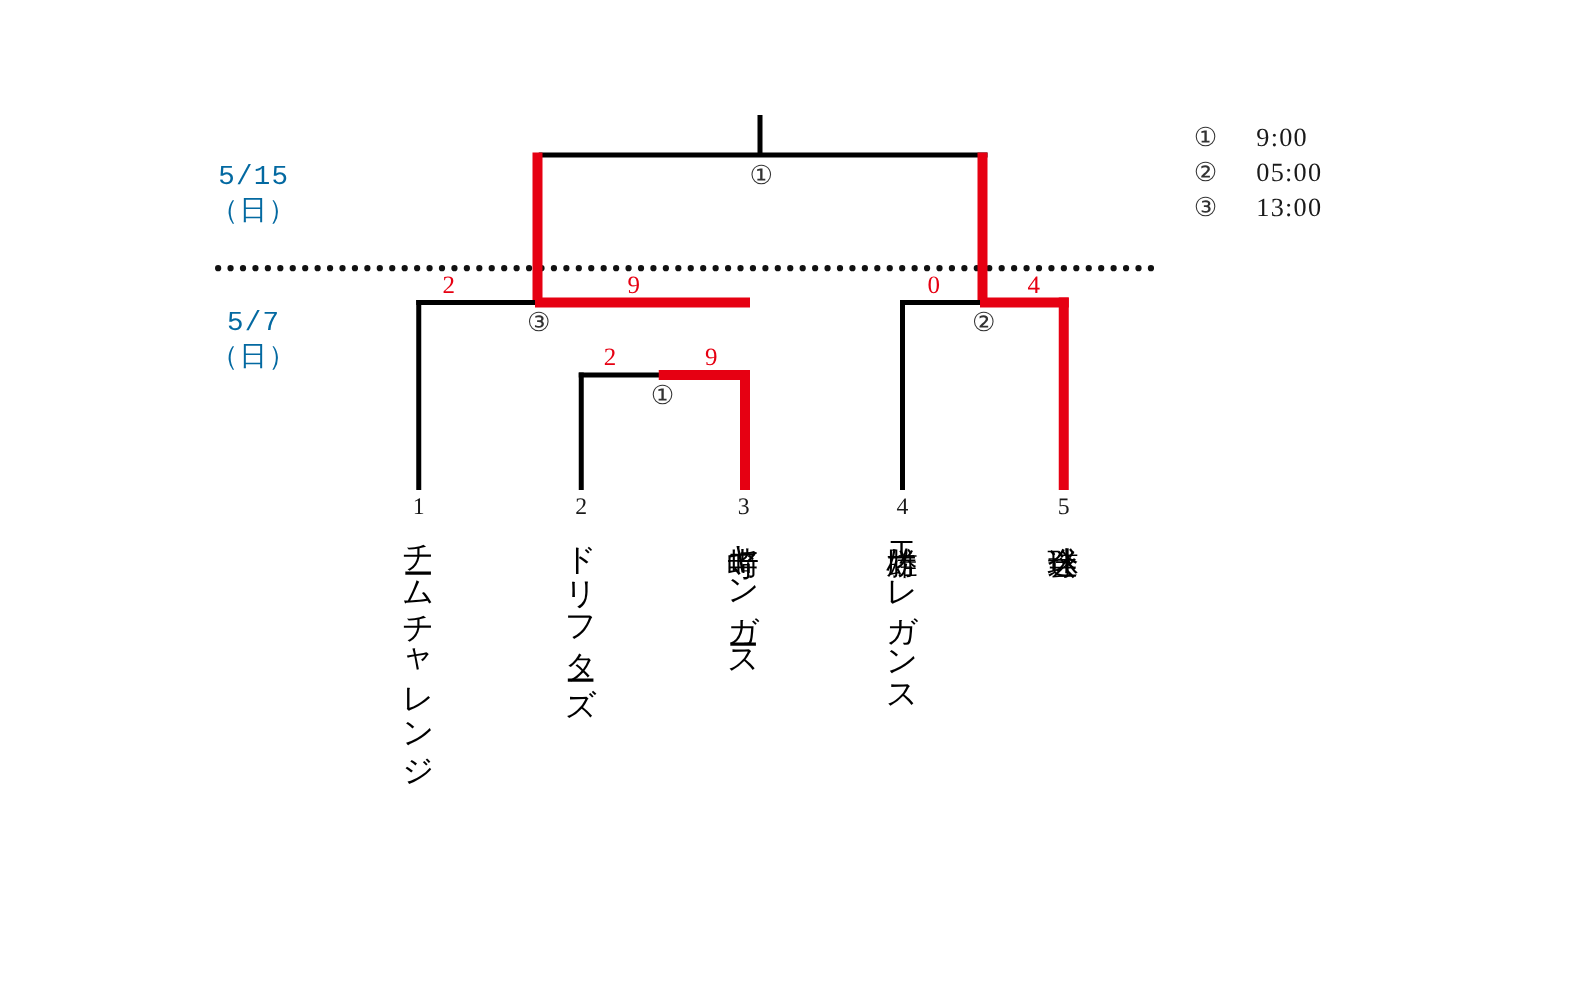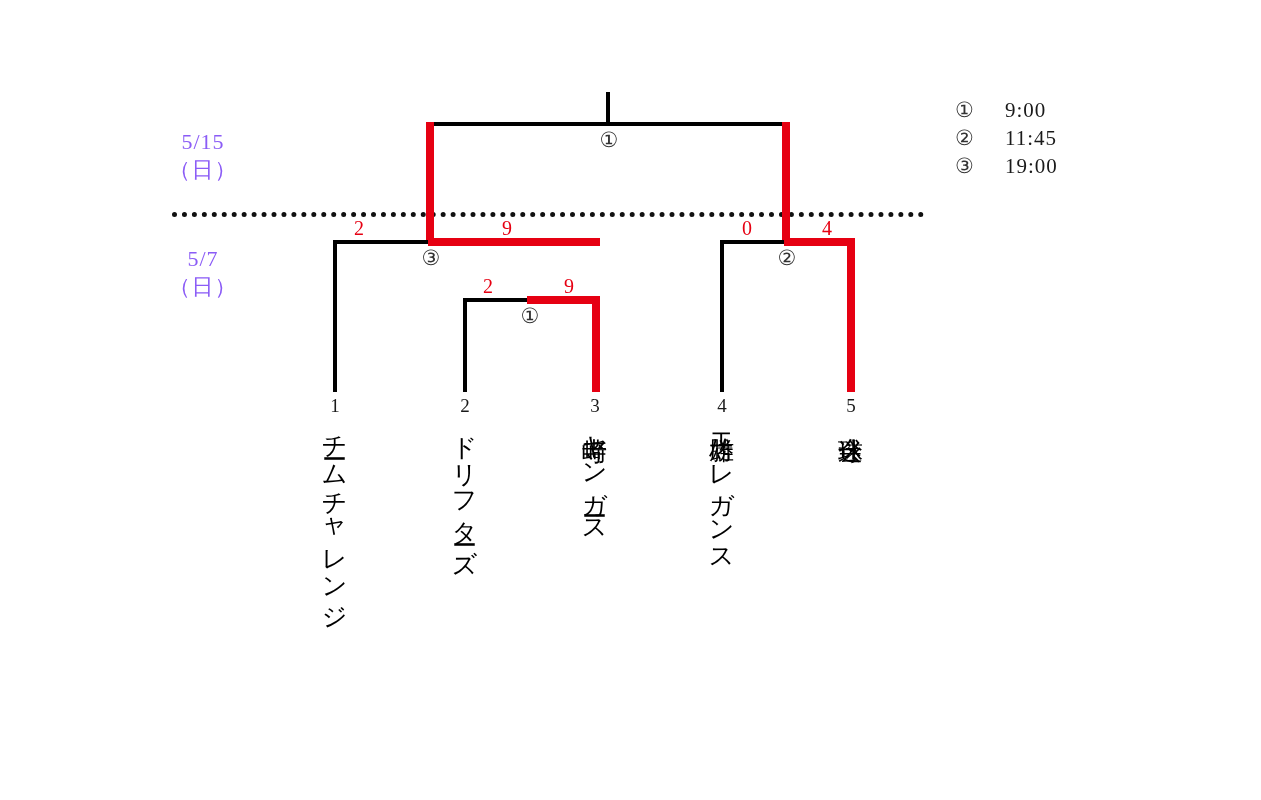--- a/index.html
+++ b/index.html
@@ -34,21 +34,22 @@
     border-top: 5px dotted #111111;
   }
   
   .date-label {
     position: absolute;
     font-size: 22px;
     line-height: 28px;
     letter-spacing: 1px;
     text-align: center;
     white-space: nowrap;
-    color: #8b5cf6;
+    color: #0369a1;
+    font-family: Liberation Mono, monospace;
   }
   .date-label .dl-day {
     display: block;
   }
   .score {
     position: absolute;
     font-size: 20px;
     line-height: 20px;
     color: #e60012;
     text-align: center;
@@ -184,21 +185,21 @@
   <div class="team-name" style="left:722px; top:418px;">雄勝エレガンス</div>
   <div class="team-name" style="left:851px; top:418px;">迷球会</div>
 
   <div class="legend">
     <div class="legend-row">
       <span class="legend-mark">①</span>
       <span class="legend-time">9:00</span>
     </div>
     <div class="legend-row">
       <span class="legend-mark">②</span>
-      <span class="legend-time">11:45</span>
+      <span class="legend-time">05:00</span>
     </div>
     <div class="legend-row">
       <span class="legend-mark">③</span>
-      <span class="legend-time">19:00</span>
+      <span class="legend-time">13:00</span>
     </div>
   </div>
 
 </div>
 
 </body></html>

